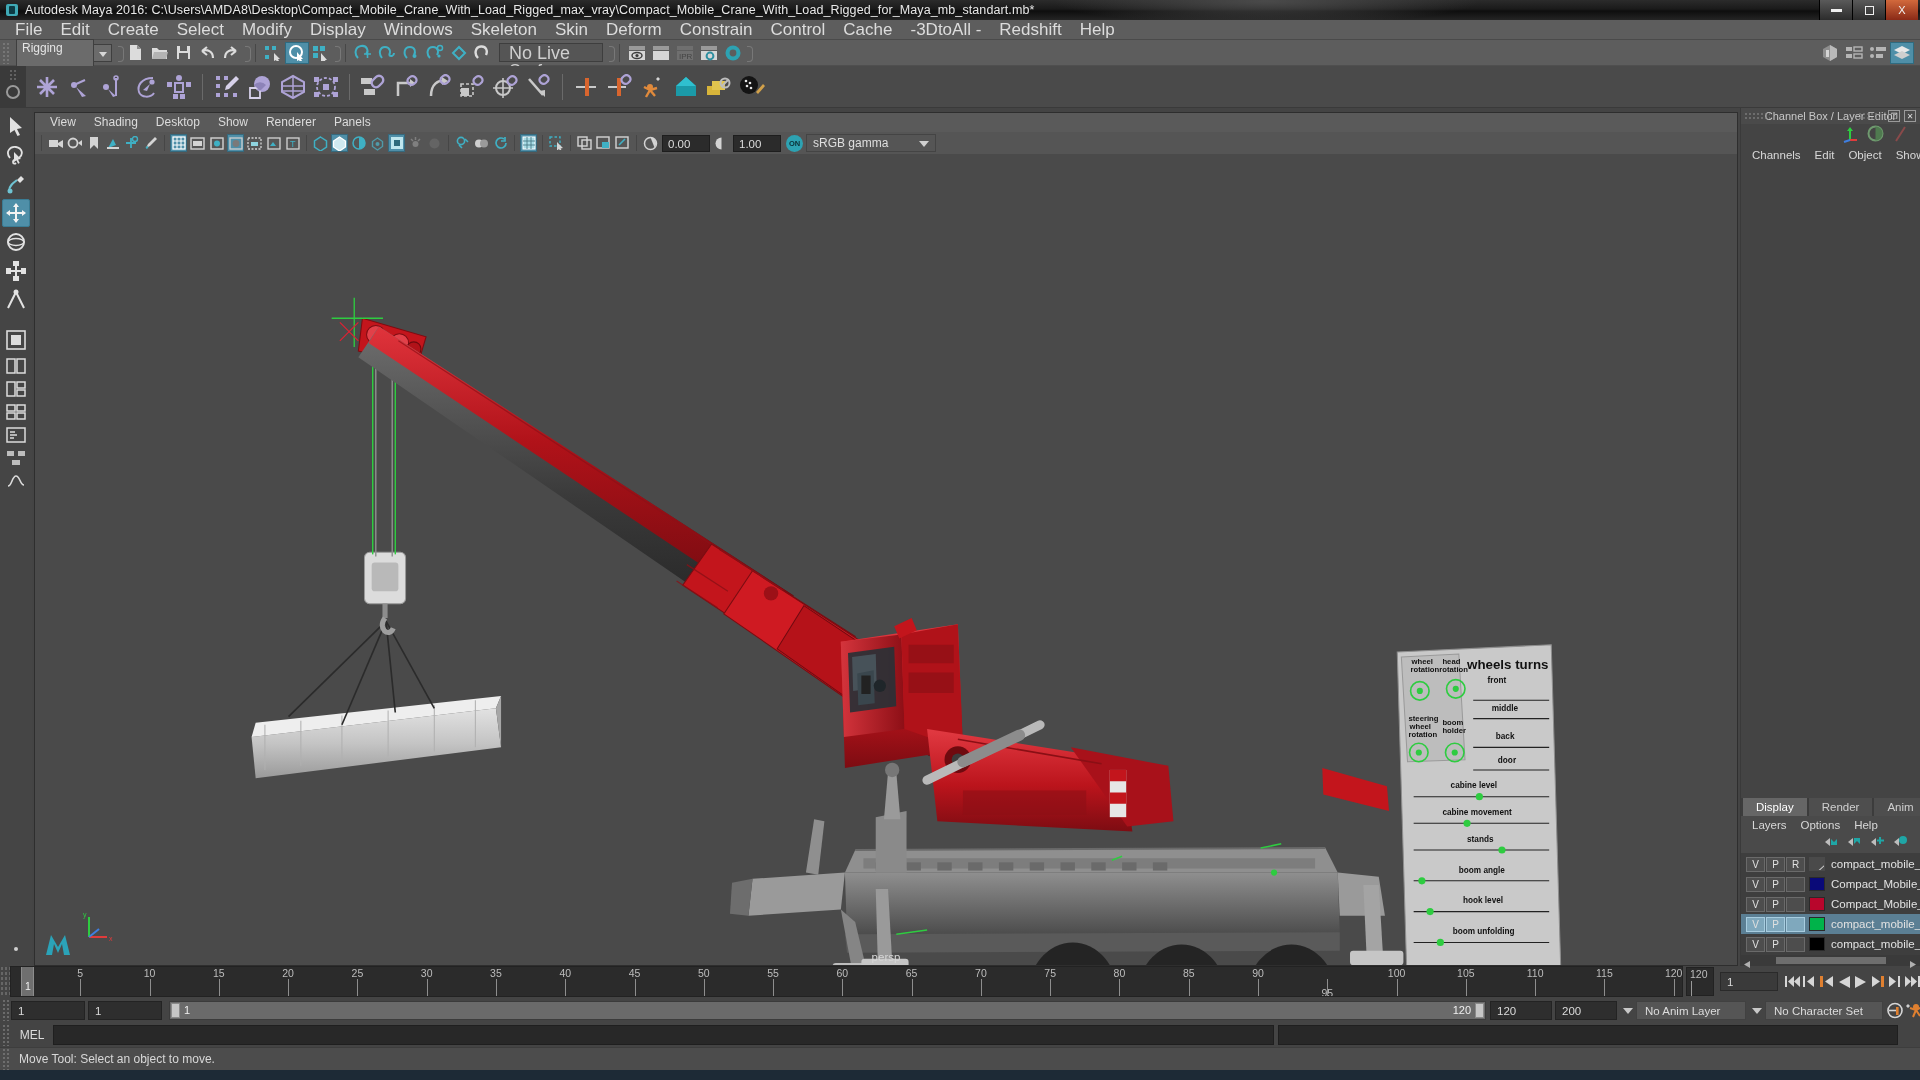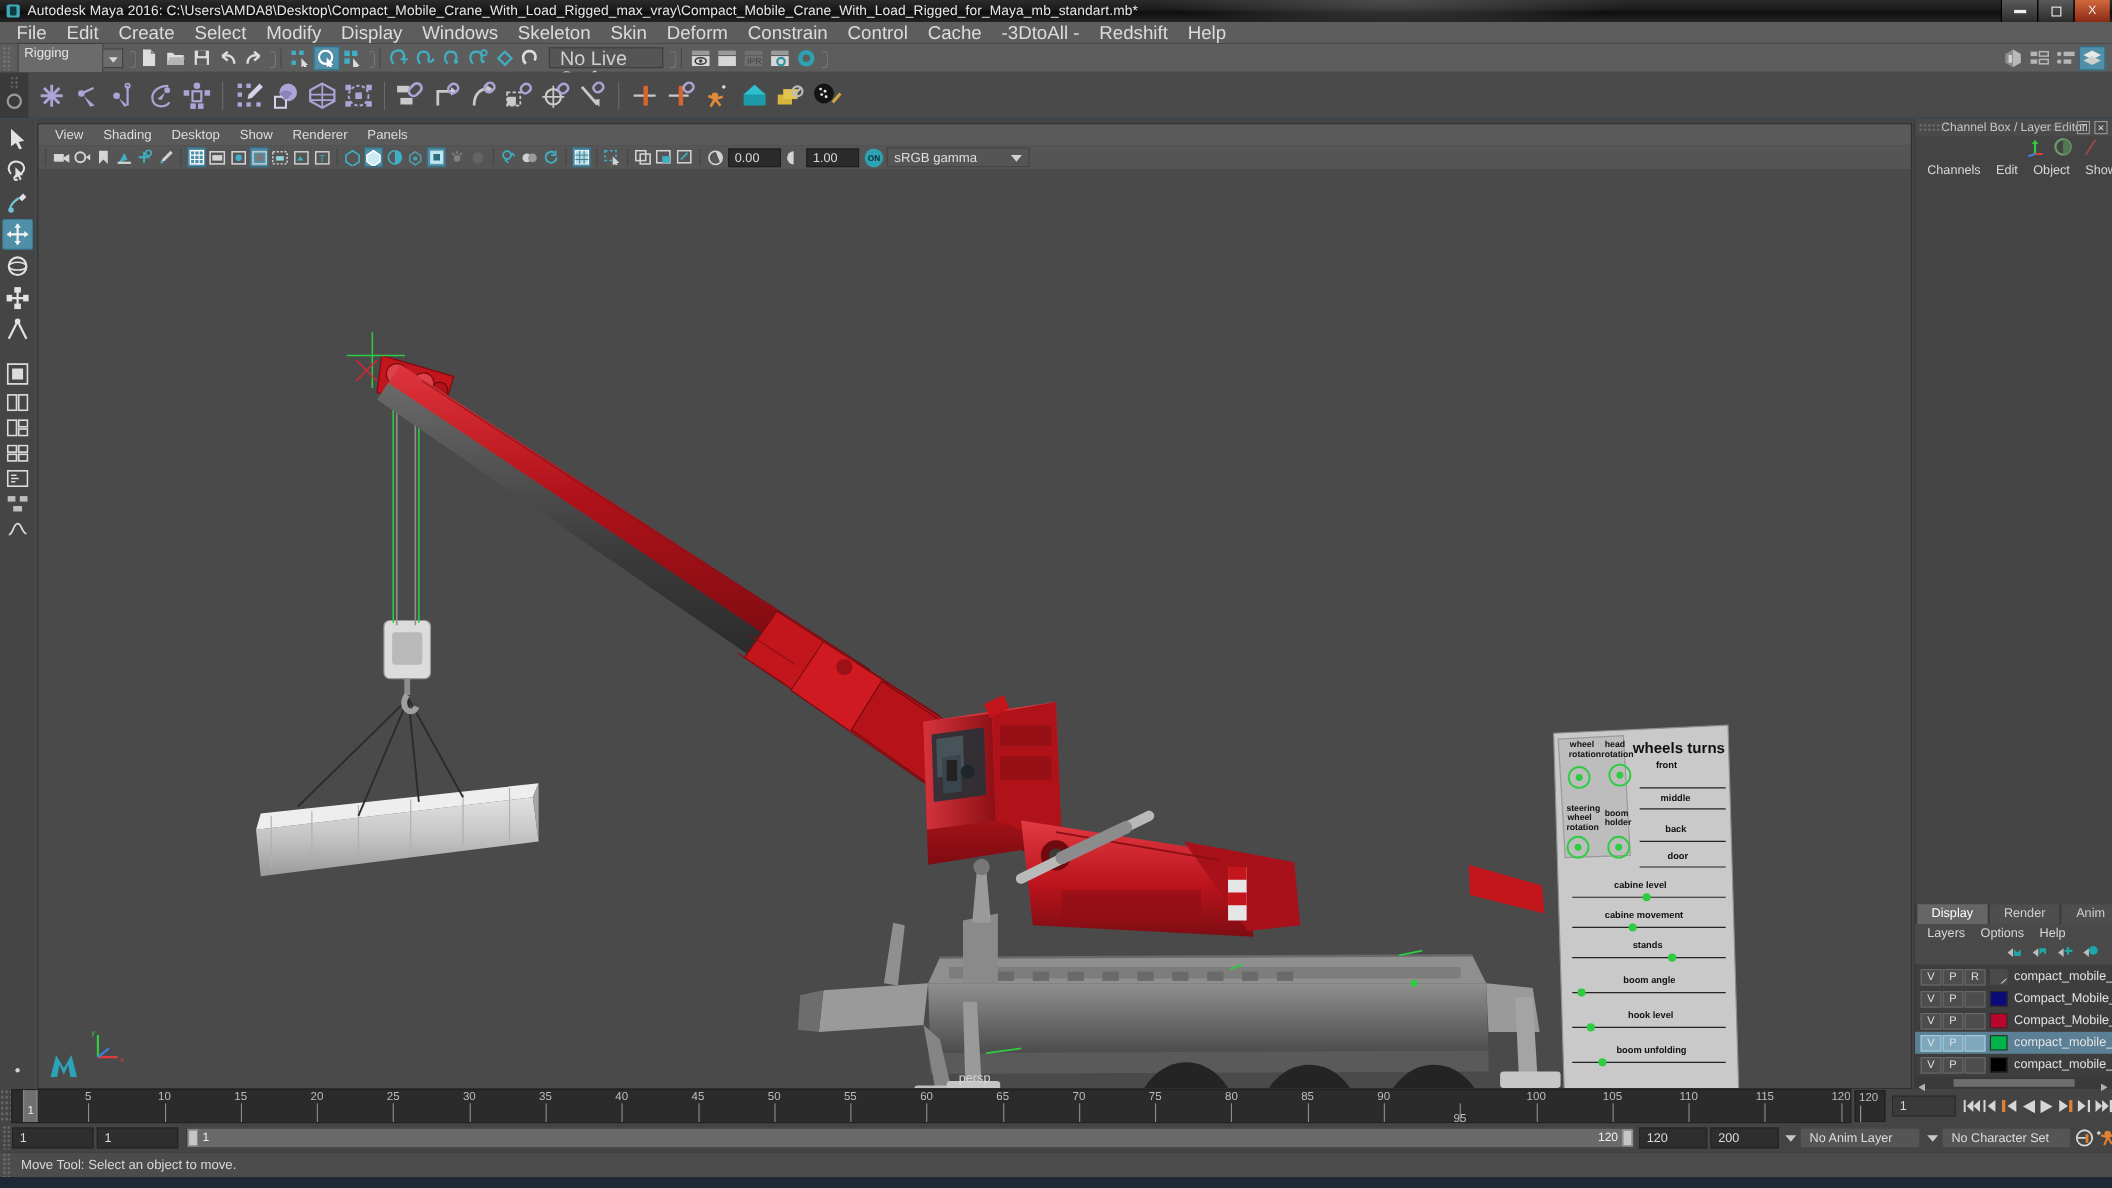--- a/index.html
+++ b/index.html
@@ -1360,20 +1360,26 @@
       </div>
     <div class="pbtn">
         <svg width="20" height="18">
           <circle cx="13" cy="6" r="3" fill="#e08030"></circle>
           <path d="M13 9 l-3 7 M13 9 l4 6 M13 9 l-6 -2 M13 9 l6 -3" stroke="#e08030" stroke-width="2" fill="none"></path>
           <path d="M5 3 l2 2 l-2 2 l-2 -2 z" fill="#cfcfcf"></path>
         </svg>
       </div>
   </div>
 
+  <div class="cmdline">
+    <div class="grip"></div>
+    <div class="mel-label">MEL</div>
+    <div class="mel-input"></div>
+    <div class="mel-out"></div>
+  </div>
 
   <div class="helpline">
     <div class="grip"></div>
     <div class="help-text">Move Tool: Select an object to move.</div>
   </div>
 
   <div class="taskbar"></div>
 </div>
 
 </body></html>

